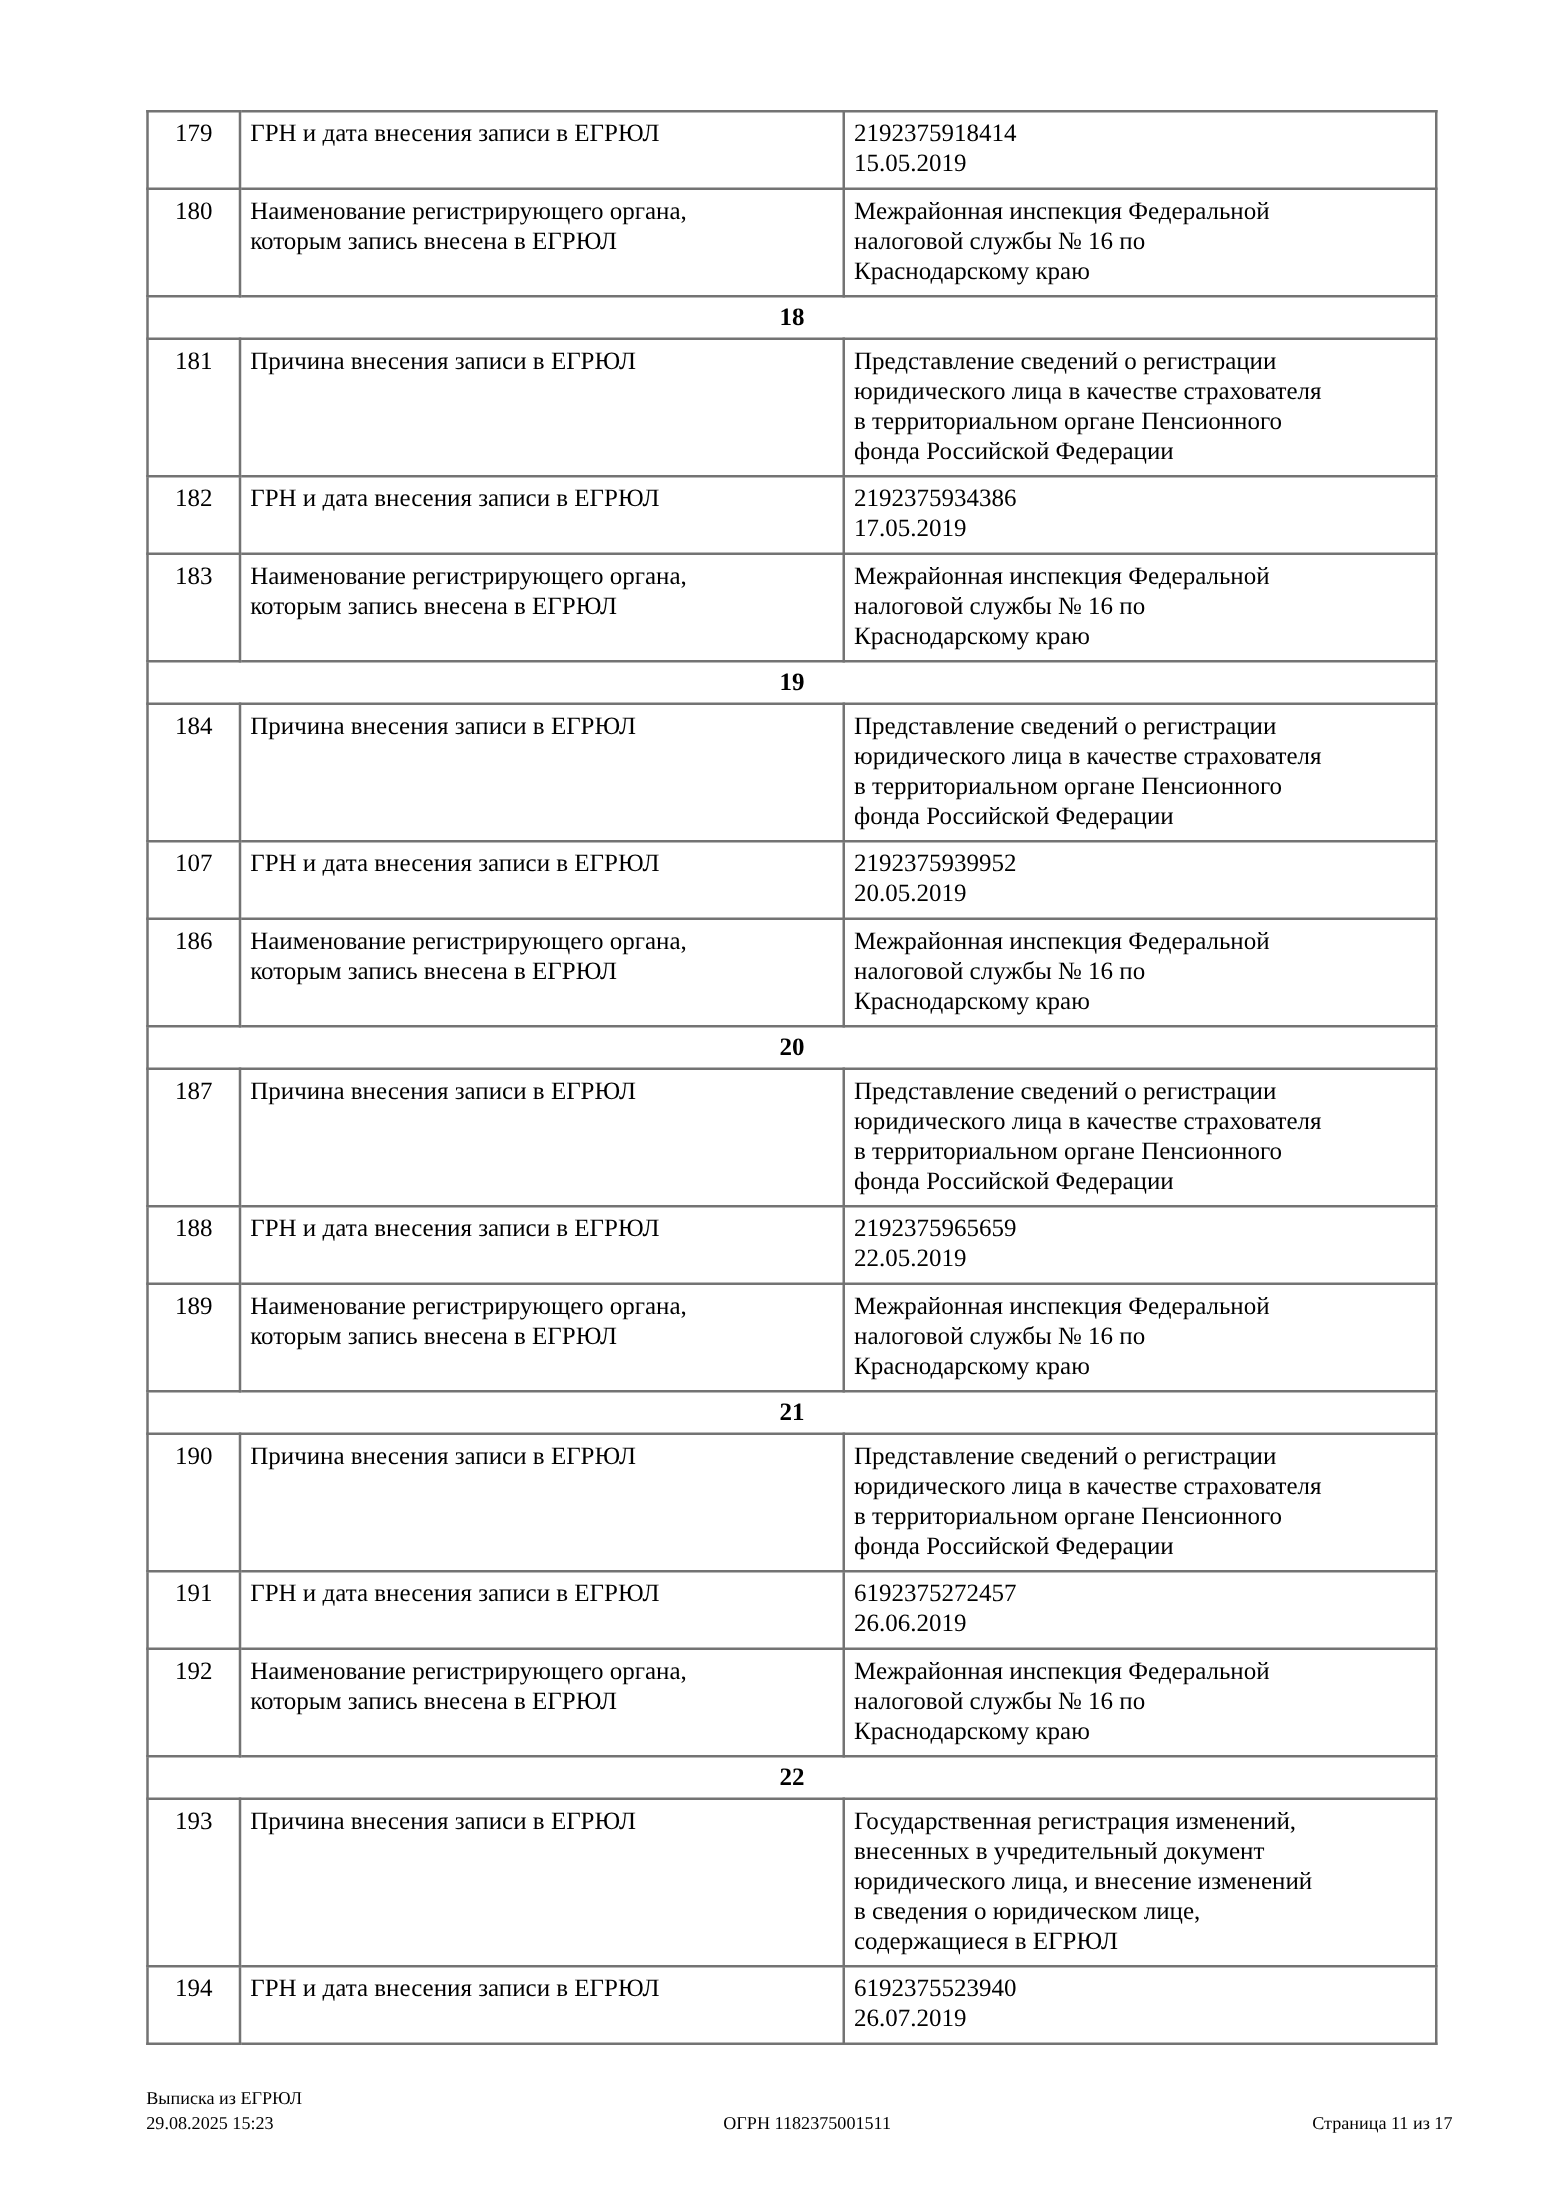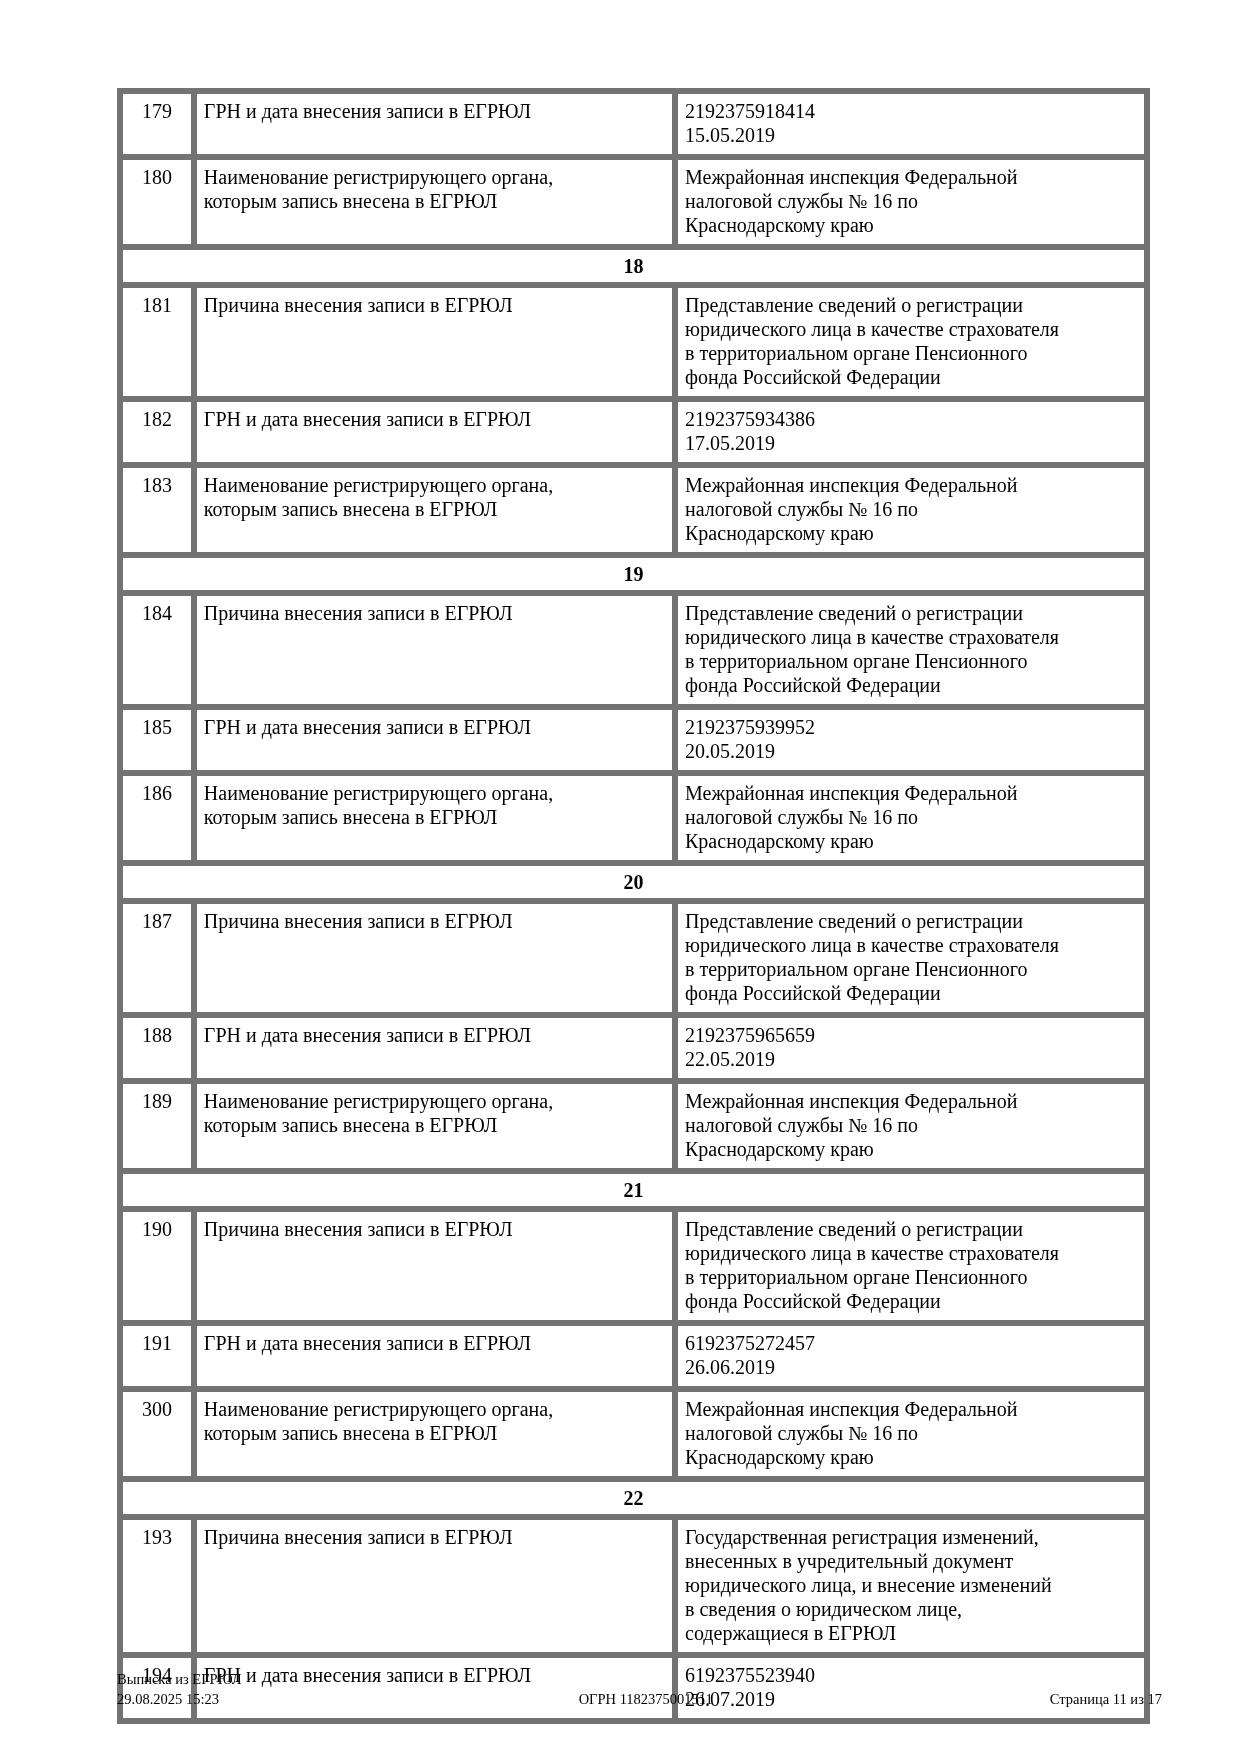--- a/index.html
+++ b/index.html
@@ -22,21 +22,21 @@
     position: absolute;
     left: 117px;
     top: 88px;
     width: 1033px;
     border-collapse: collapse;
     table-layout: fixed;
     font-size: 20px;
     line-height: 24px;
   }
   table.registry td {
-    border: 6px solid #737373;
+    border: 2px solid #737373;
     vertical-align: top;
     word-wrap: break-word;
   }
   td.num-cell {
     width: 72px;
     text-align: center;
     padding: 5px 4px 7px 4px;
   }
   td.label-cell {
     width: 469px;
@@ -144,21 +144,21 @@
             <div class="cell-line">Причина внесения записи в ЕГРЮЛ</div>
           </td>
           <td class="value-cell">
             <div class="cell-line">Представление сведений о регистрации</div>
             <div class="cell-line">юридического лица в качестве страхователя</div>
             <div class="cell-line">в территориальном органе Пенсионного</div>
             <div class="cell-line">фонда Российской Федерации</div>
           </td>
         </tr>
         <tr>
-          <td class="num-cell">185</td>
+          <td class="num-cell">107</td>
           <td class="label-cell">
             <div class="cell-line">ГРН и дата внесения записи в ЕГРЮЛ</div>
           </td>
           <td class="value-cell">
             <div class="cell-line">2192375939952</div>
             <div class="cell-line">20.05.2019</div>
           </td>
         </tr>
         <tr>
           <td class="num-cell">186</td>
@@ -228,21 +228,21 @@
           <td class="num-cell">191</td>
           <td class="label-cell">
             <div class="cell-line">ГРН и дата внесения записи в ЕГРЮЛ</div>
           </td>
           <td class="value-cell">
             <div class="cell-line">6192375272457</div>
             <div class="cell-line">26.06.2019</div>
           </td>
         </tr>
         <tr>
-          <td class="num-cell">300</td>
+          <td class="num-cell">192</td>
           <td class="label-cell">
             <div class="cell-line">Наименование регистрирующего органа,</div>
             <div class="cell-line">которым запись внесена в ЕГРЮЛ</div>
           </td>
           <td class="value-cell">
             <div class="cell-line">Межрайонная инспекция Федеральной</div>
             <div class="cell-line">налоговой службы № 16 по</div>
             <div class="cell-line">Краснодарскому краю</div>
           </td>
         </tr>

